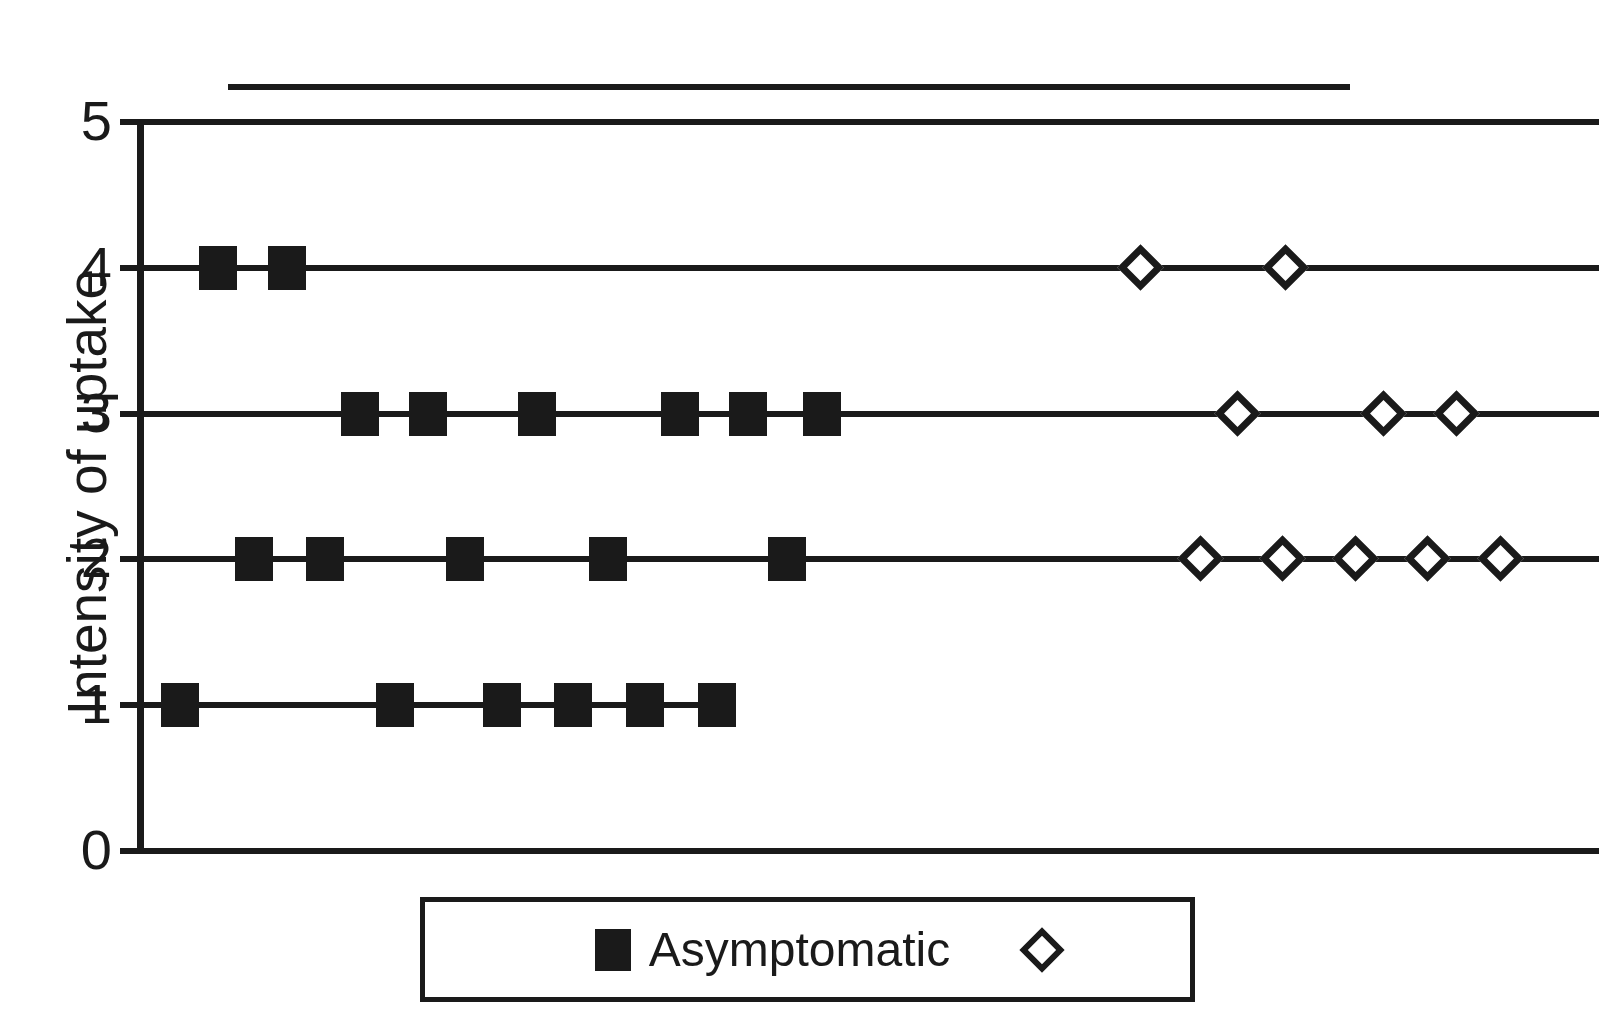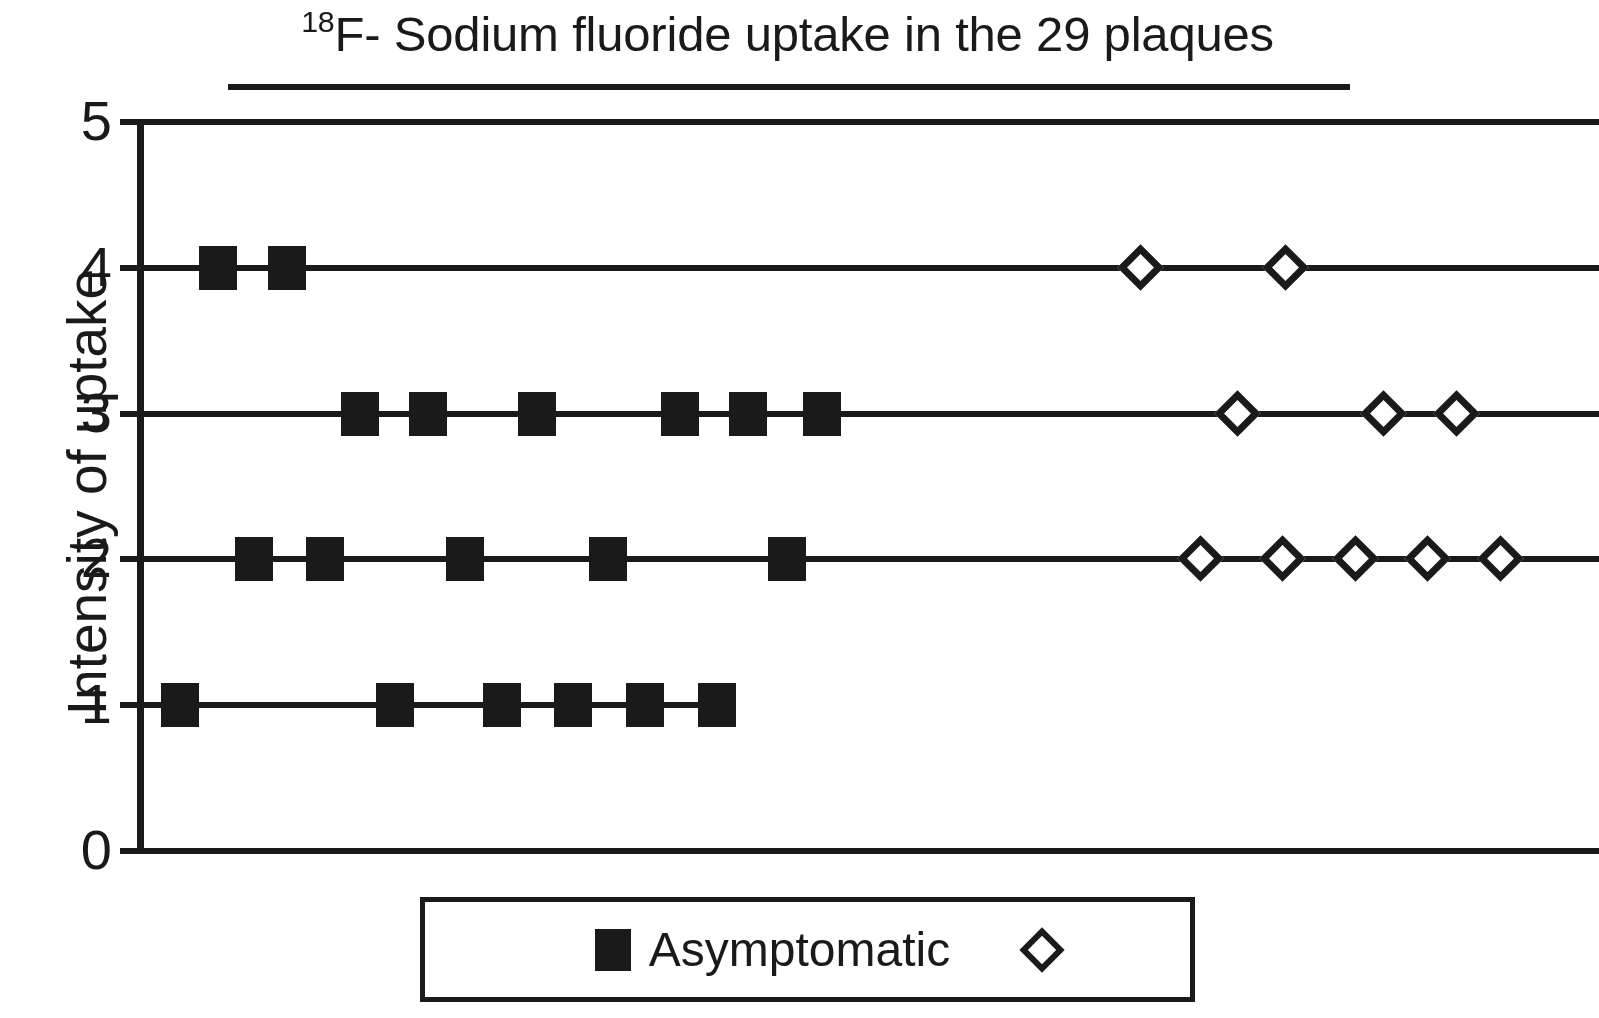--- a/index.html
+++ b/index.html
@@ -168,21 +168,20 @@
     line-height: 1;
     color: #1a1a1a;
     white-space: nowrap;
   }
 </style>
 </head>
 <body>
 
 <div id="page">
 
-  <div id="chart-title"><sup>18</sup><span>F- Sodium fluoride uptake in the 29 plaques</span></div>
   <div id="title-underline"></div>
 
   <div id="ylabel">Intensity of uptake</div>
 
   <div id="yaxis-line"></div>
 
   <div id="dynamic-layer">
       <div class="row-line" style="top: 264.8px; left: 137px; width: 1462px;"></div>
       <div class="row-line" style="top: 410.6px; left: 137px; width: 1462px;"></div>
       <div class="row-line" style="top: 556.4px; left: 137px; width: 1462px;"></div>

